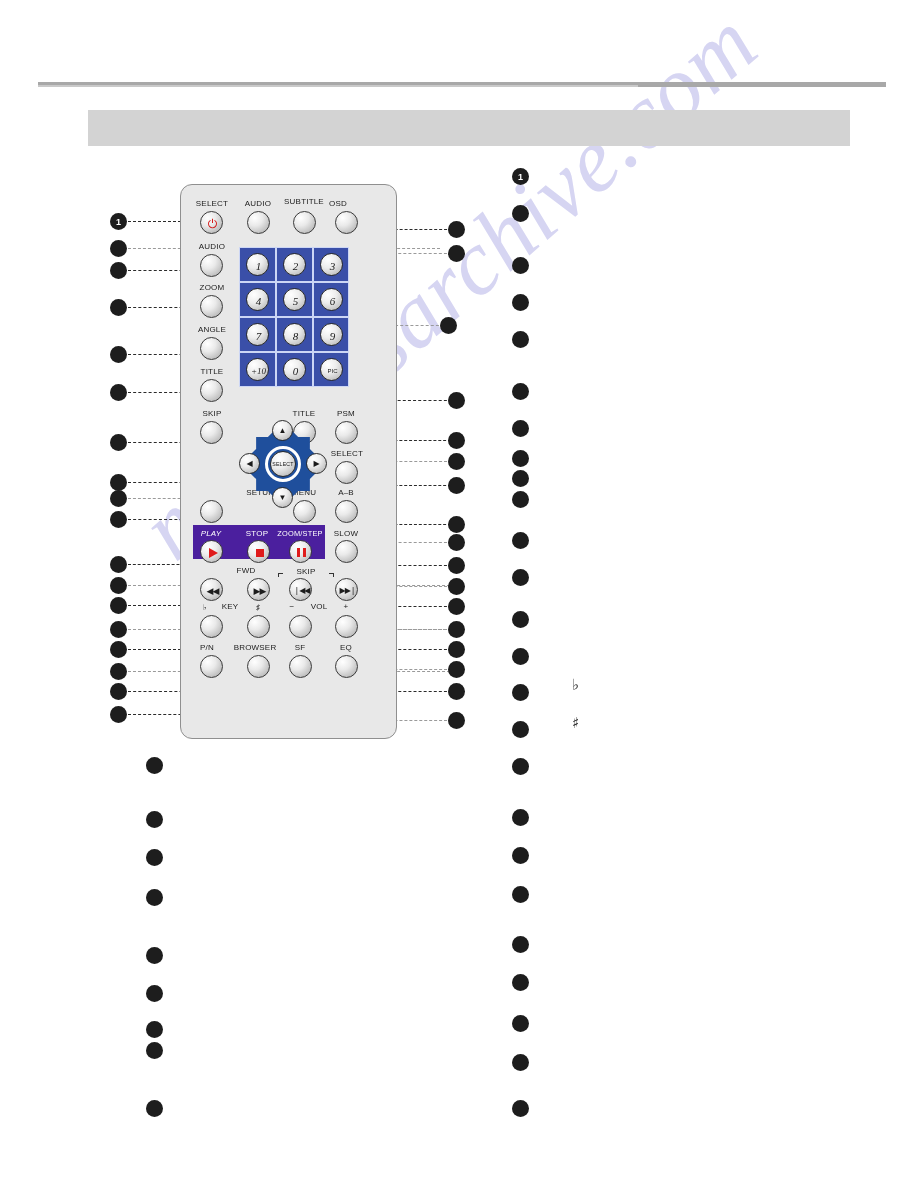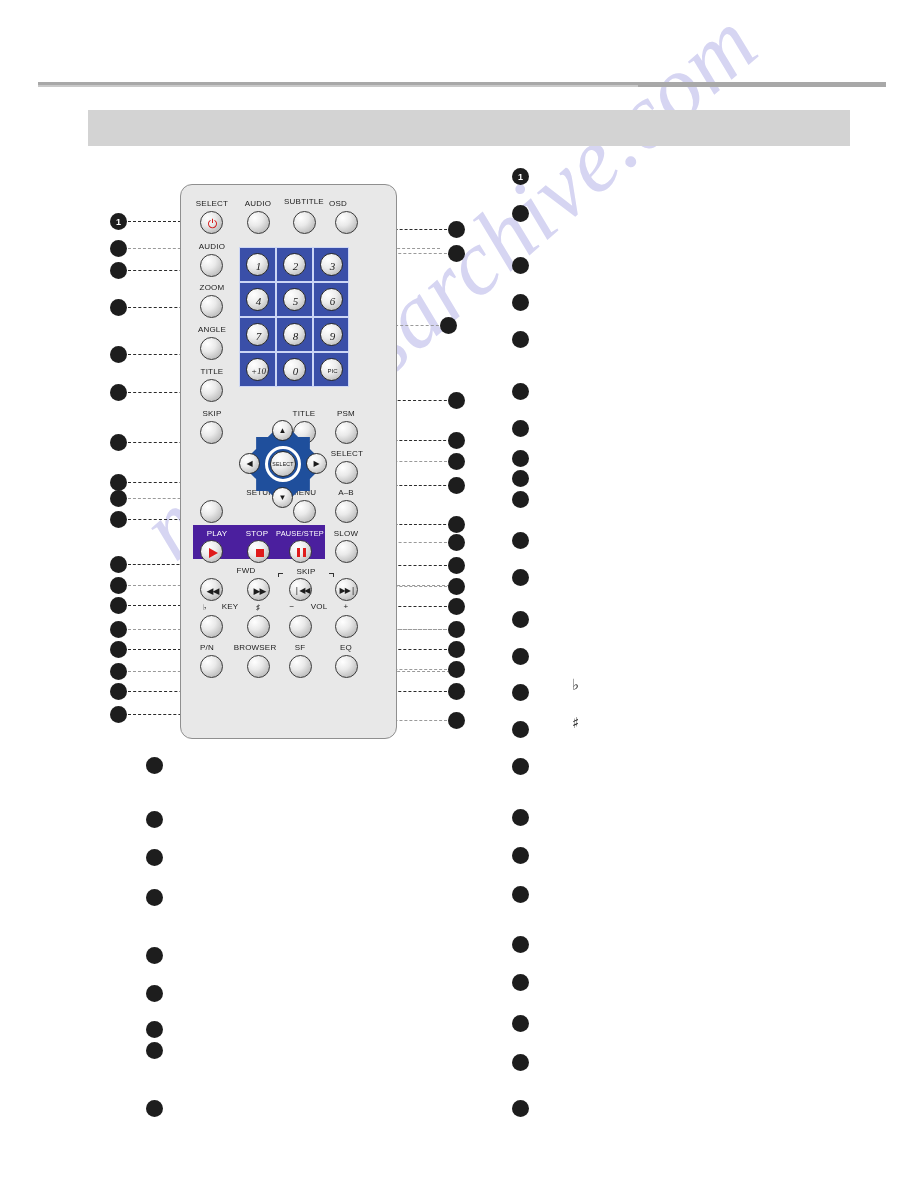--- a/index.html
+++ b/index.html
@@ -317,35 +317,35 @@
       <div class="btn-lbl" style="left:0px;top:303px;width:62px;padding-left:48px;">SETUP</div>
       <div class="btn sm" style="left:19px;top:315px;"></div>
 
       <div class="btn-lbl" style="left:92px;top:303px;width:62px;">MENU</div>
       <div class="btn sm" style="left:112px;top:315px;"></div>
 
       <div class="btn-lbl" style="left:142px;top:303px;width:46px;">A–B</div>
       <div class="btn sm" style="left:154px;top:315px;"></div>
 
       <div class="transport"></div>
-      <div class="btn-lbl lbl-on-purple" style="left:12px;top:344px;width:48px;">PLAY</div>
+      <div class="btn-lbl lbl-on-purple" style="left:6px;top:344px;width:48px;font-style:italic;">PLAY</div>
       <div class="btn sm trans" style="left:19px;top:355px;">
         <div class="tr-glyph">
             <span class="gly-play"></span>
           </div>
       </div>
 
       <div class="btn-lbl lbl-on-purple" style="left:52px;top:344px;width:48px;">STOP</div>
       <div class="btn sm trans" style="left:66px;top:355px;">
         <div class="tr-glyph">
             <span class="gly-stop"></span>
           </div>
       </div>
 
-      <div class="btn-lbl lbl-on-purple" style="left:88px;top:344px;width:62px;font-size:7.4px;">PAUSE/STEP</div>
+      <div class="btn-lbl lbl-on-purple" style="left:88px;top:344px;width:62px;font-size:7.4px;">ZOOM/STEP</div>
       <div class="btn sm trans" style="left:108px;top:355px;">
         <div class="tr-glyph">
             <span class="gly-pause">
               <i></i>
               <i></i>
             </span>
           </div>
       </div>
 
       <div class="btn-lbl" style="left:142px;top:344px;width:46px;">SLOW</div>

